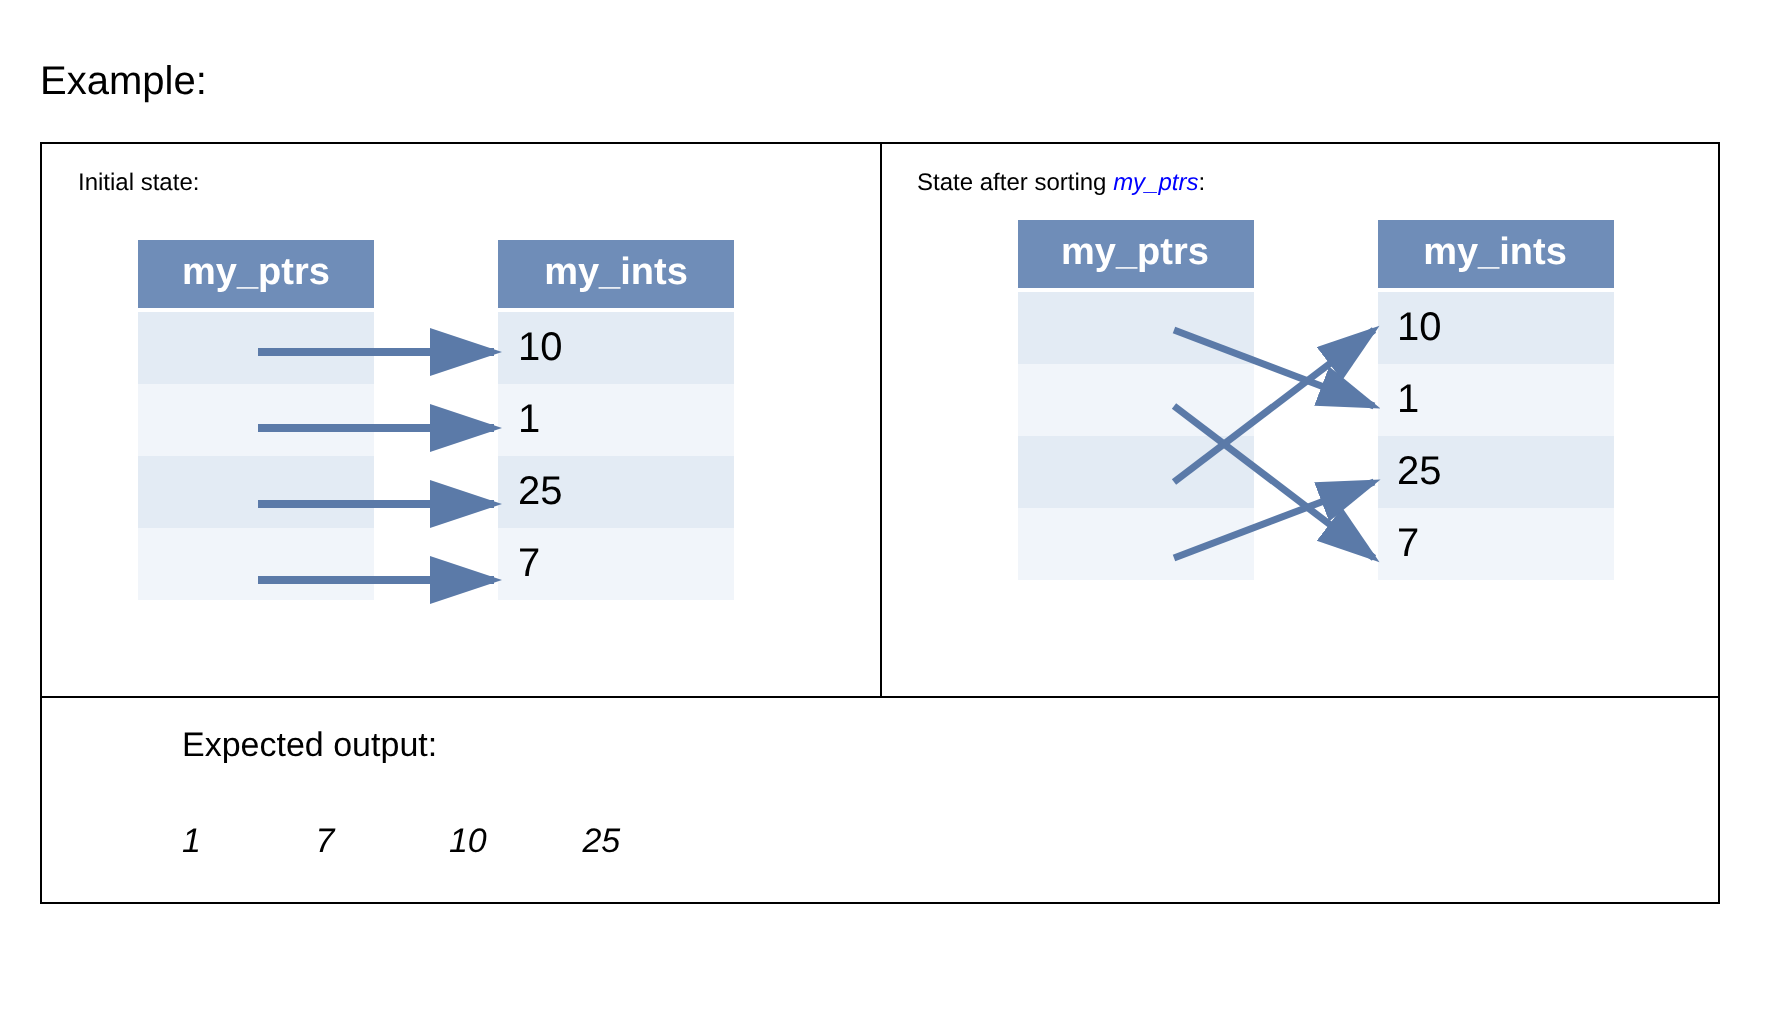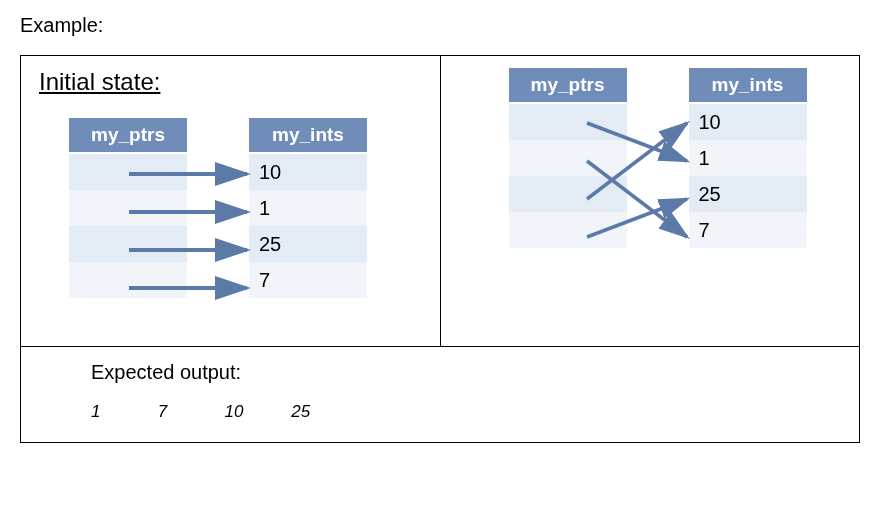--- a/index.html
+++ b/index.html
@@ -7,21 +7,21 @@
     padding: 0;
     background: #ffffff;
     font-family: Verdana, Arial, sans-serif;
     color: #000;
   }
   .page {
     width: 766px;
     height: 514px;
     position: relative;
     box-sizing: border-box;
-    padding: 12px 20px;
+    padding: 28px 20px;
     font-size: 20px;
   }
   .example-label {
     margin: 2px 0 18px 0;
     font-size: 20px;
   }
   .outer-table {
     border-collapse: collapse;
     width: 840px;
     table-layout: fixed;
@@ -31,23 +31,22 @@
     vertical-align: top;
     padding: 12px 18px 18px 18px;
     box-sizing: border-box;
   }
   .cell-top-left { width: 50%; }
   .cell-top-right { width: 50%; }
   .cell-bottom {
     padding: 14px 18px 20px 70px !important;
   }
   .state-title {
-    font-size: 24px;
+    font-size: 12px;
     margin-bottom: 12px;
-    text-decoration: underline;
   }
   .em-ident {
     color: #0000ff;
     font-style: italic;
   }
 
   
   .tables-wrap {
     position: relative;
     height: 220px;
@@ -77,22 +76,22 @@
   .row-b { background: #f1f5fa; }
 
   .arrow-layer {
     position: absolute;
     left: 0;
     top: 0;
     pointer-events: none;
   }
 
   .expected-label {
-    font-size: 20px;
-    margin-bottom: 18px;
+    font-size: 17px;
+    margin-bottom: 28px;
   }
   .output-row {
     font-style: italic;
     font-size: 17px;
   }
   .output-row span {
     display: inline-block;
     width: 62px;
   }
 </style>
@@ -160,20 +159,23 @@
             </defs>
             <line x1="90" y1="66" x2="208" y2="66" stroke="#5b7aa8" stroke-width="4" marker-end="url(#ahL)"></line>
             <line x1="90" y1="104" x2="208" y2="104" stroke="#5b7aa8" stroke-width="4" marker-end="url(#ahL)"></line>
             <line x1="90" y1="142" x2="208" y2="142" stroke="#5b7aa8" stroke-width="4" marker-end="url(#ahL)"></line>
             <line x1="90" y1="180" x2="208" y2="180" stroke="#5b7aa8" stroke-width="4" marker-end="url(#ahL)"></line>
           </svg>
         </div>
       </td>
 
       <td class="cell cell-top-right">
+        <div class="state-title">
+          <span>State after sorting </span><span class="em-ident">my_ptrs</span><span>:</span>
+        </div>
 
         <div class="tables-wrap">
           <table class="data-table" style="left:50px; top:0px;">
             <tbody>
                   <tr>
                     <th>my_ptrs</th>
                   </tr>
             <tr class="row-a">
                     <td>&nbsp;</td>
                   </tr>

